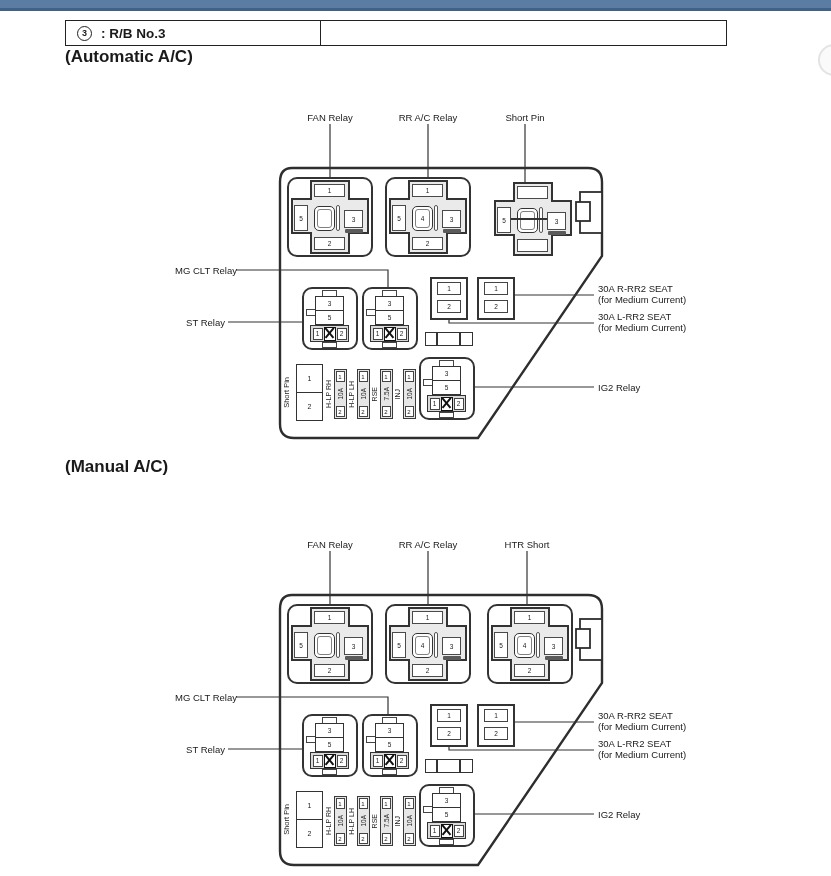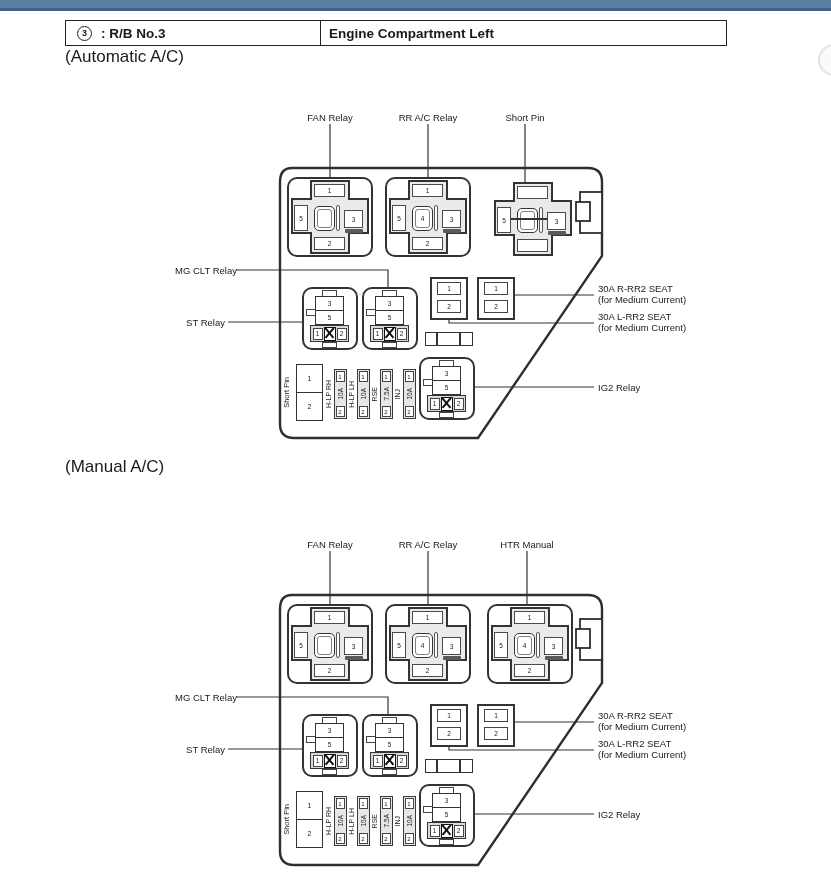--- a/index.html
+++ b/index.html
@@ -14,21 +14,21 @@
     border-radius:50%; border:2px solid #e3e3e3; background:#fafafa; }
   
   .hdr { position:absolute; left:65px; top:20px; width:662px; height:26px;
     border:1.6px solid #222; display:flex; background:#fff; }
   .hdr .cell { display:flex; align-items:center; font-weight:bold; font-size:13.5px; }
   .hdr .c1 { width:255px; border-right:1.6px solid #222; padding-left:11px; }
   .hdr .c2 { flex:1; padding-left:8px; }
   .circ3 { display:inline-flex; align-items:center; justify-content:center;
     width:15px; height:15px; border:1.4px solid #222; border-radius:50%;
     font-size:9px; font-weight:bold; margin-right:9px; }
-  .sechead { position:absolute; left:65px; font-size:17px; font-weight:normal; }
+  .sechead { position:absolute; left:65px; font-size:17px; font-weight:bold; }
   
   .diagram { position:absolute; left:0; width:831px; height:352px; }
   .dsvg { position:absolute; left:0; top:0; }
   .bx { fill:none; stroke:#2e2e2e; stroke-width:2.4; }
   .bx1 { fill:#fff; stroke:#2e2e2e; stroke-width:1.8; }
   .ld { fill:none; stroke:#333; stroke-width:1.2; }
   .lbl { position:absolute; font-size:9.5px; white-space:nowrap; color:#1a1a1a; }
   .tl { transform:translateX(-50%); top:12px; }
   .rt { text-align:right; }
   .r2 { position:absolute; font-size:9.5px; line-height:10.5px; white-space:nowrap; }
@@ -115,23 +115,20 @@
 <body>
 
 <div class="topbar"></div>
 <div class="faint-circle"></div>
 
 <div class="hdr">
   <div class="cell c1">
     <span class="circ3">3</span>
     <span>: R/B No.3</span>
   </div>
-  <div class="cell c2">
-    <span>Engine Compartment Left</span>
-  </div>
 </div>
 
 <div class="sechead" style="top:47px">(Automatic A/C)</div>
 <div class="sechead" style="top:457px">(Manual A/C)</div>
 
 <div class="diagram" style="top:100px">
   <svg class="dsvg" width="831" height="352" viewBox="0 0 831 352">
     <path class="bx" d="M292,68 H588 Q602,68 602,82 V156 L478,338 H294 Q280,338 280,324 V82 Q280,68 292,68 Z"></path>
     <rect class="bx1" x="580" y="92" width="22" height="41"></rect>
     <rect class="bx1" x="576" y="102" width="14" height="19"></rect>
@@ -330,21 +327,21 @@
     <line class="ld" x1="527" y1="24" x2="527" y2="78"></line>
     <polyline class="ld" points="236,170 388,170 388,189"></polyline>
     <line class="ld" x1="228" y1="222" x2="303" y2="222"></line>
     <line class="ld" x1="514" y1="195" x2="594" y2="195"></line>
     <polyline class="ld" points="449,219 449,223 594,223"></polyline>
     <line class="ld" x1="474" y1="287" x2="594" y2="287"></line>
   </svg>
 
   <span class="lbl tl" style="left:330px">FAN Relay</span>
   <span class="lbl tl" style="left:428px">RR A/C Relay</span>
-  <span class="lbl tl" style="left:527px">HTR Manual</span>
+  <span class="lbl tl" style="left:527px">HTR Short</span>
   <span class="lbl rt" style="right:594px;top:165px">MG CLT Relay</span>
   <span class="lbl rt" style="right:606px;top:217px">ST Relay</span>
   <div class="r2" style="left:598px;top:184px">
     <span>30A R-RR2 SEAT</span>
     <span>(for Medium Current)</span>
   </div>
   <div class="r2" style="left:598px;top:212px">
     <span>30A L-RR2 SEAT</span>
     <span>(for Medium Current)</span>
   </div>

